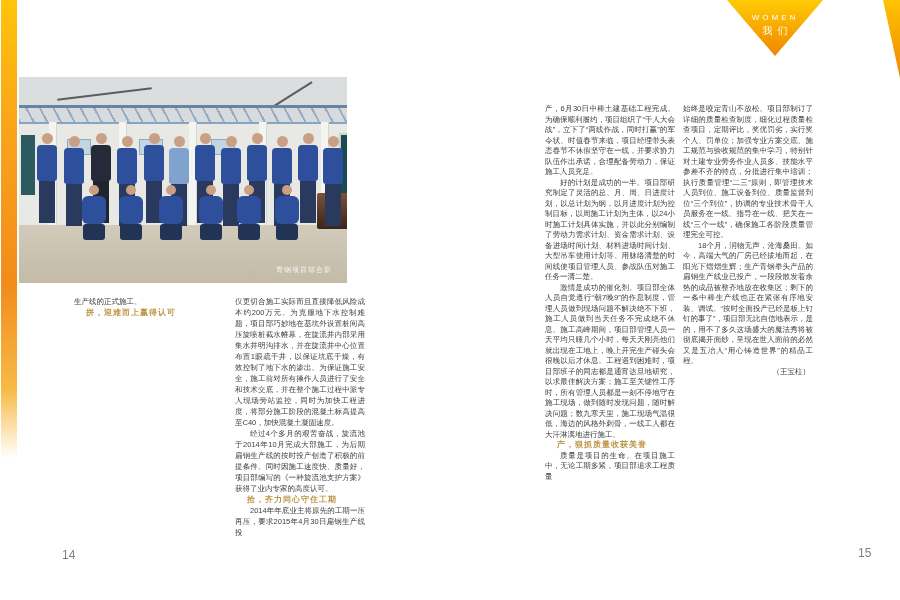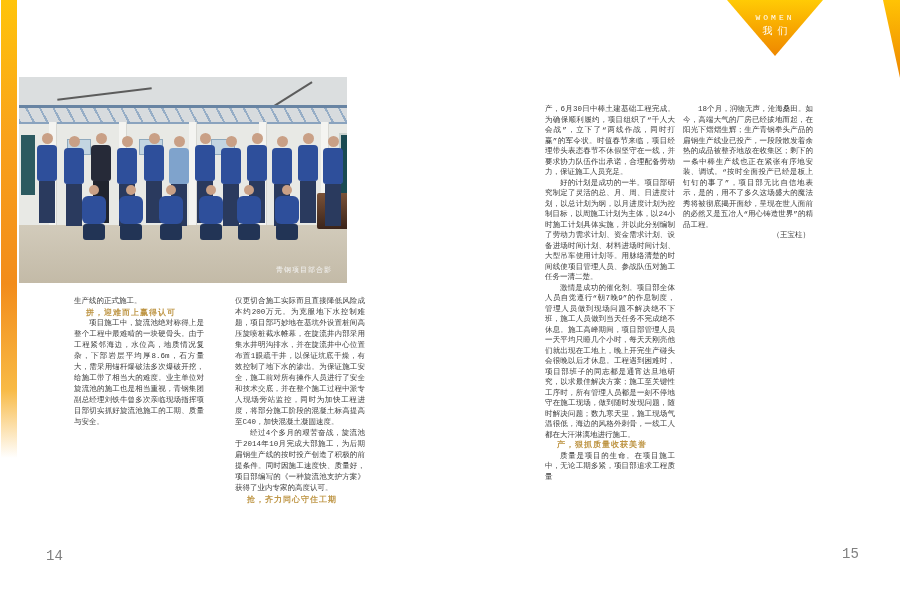--- a/index.html
+++ b/index.html
@@ -1,17 +1,17 @@
 <!DOCTYPE html>
 <html><head>
 <meta charset="utf-8">
 <style>
   html,body{margin:0;padding:0;background:#ffffff;}
   .canvas{position:relative;width:900px;height:600px;background:#ffffff;overflow:hidden;
-          font-family:Liberation Mono, monospace;color:#3c3c3c;}
+          font-family:Liberation Sans, sans-serif;color:#3c3c3c;}
 
   
   .left-bar{position:absolute;left:1px;top:0;width:16px;height:458px;
     background:linear-gradient(180deg,#FFC40A 0%,#F9A21B 30%,#F28C1B 62%,#F8BA45 85%,rgba(255,255,255,0) 100%);}
 
   
   .pennant{position:absolute;left:727px;top:0;width:96px;height:56px;
     clip-path:polygon(0 0,100% 0,50% 100%);
     background:linear-gradient(180deg,#FFCB05 0%,#F7A400 55%,#EE8700 100%);
     text-align:center;color:#ffffff;}
@@ -44,21 +44,21 @@
 
   
   .col{position:absolute;width:130px;overflow:hidden;text-align:justify;}
   .col p{margin:0;font-size:7.5px;line-height:11px;text-indent:2em;}
   .col p.noindent{text-indent:0;}
   .col p.byline{text-align:right;text-indent:0;padding-right:3px;}
   .col .subhead{margin:0;font-size:8px;line-height:11px;font-weight:bold;color:#BE9544;
                 text-indent:1.5em;letter-spacing:1px;}
   .rcol p{line-height:10.5px;}
   .rcol .subhead{line-height:10.5px;}
-  .pageno{position:absolute;font-size:14px;color:#808080;}
+  .pageno{position:absolute;font-size:12px;color:#808080;margin-left:16px;}
 </style>
 </head>
 <body>
 
 <div class="canvas">
 
   <div class="left-bar"></div>
 
   <div class="pennant">
     <div class="pennant-en">WOMEN</div>
@@ -185,36 +185,37 @@
       <div class="p-torso" style="width:24px;height:28px;background:#2E4F9B;border-radius:6px;"></div>
       <div class="p-legs" style="width:22px;height:16px;background:#223455;border-radius:3px;"></div>
         </div>
       </div>
     <div class="caption">青钢项目部合影</div>
   </div>
 
   <div class="col" style="left:74px;top:296px;height:248px;">
     <p class="noindent">生产线的正式施工。</p>
     <h4 class="subhead">拼，迎难而上赢得认可</h4>
-    <p>项目施工中，旋流池绝对称得上是整个工程中最难啃的一块硬骨头。由于工程紧邻海边，水位高，地质情况复杂，下部岩层平均厚8.6m，石方量大，需采用锚杆爆破法多次爆破开挖，给施工带了相当大的难度。业主单位对旋流池的施工也是相当重视，青钢集团副总经理刘铁牛曾多次亲临现场指挥项目部切实抓好旋流池施工的工期、质量与安全。</p>
   </div>
   <div class="col" style="left:235px;top:296px;height:248px;">
     <p class="noindent">仅更切合施工实际而且直接降低风险成本约200万元。为克服地下水控制难题，项目部巧妙地在基坑外设置桩间高压旋喷桩截水帷幕，在旋流井内部采用集水井明沟排水，并在旋流井中心位置布置1眼疏干井，以保证坑底干燥，有效控制了地下水的渗出。为保证施工安全，施工前对所有操作人员进行了安全和技术交底，并在整个施工过程中派专人现场旁站监控，同时为加快工程进度，将部分施工阶段的混凝土标高提高至C40，加快混凝土凝固速度。</p>
     <p>经过4个多月的艰苦奋战，旋流池于2014年10月完成大部施工，为后期扁钢生产线的按时投产创造了积极的前提条件。同时因施工速度快、质量好，项目部编写的《一种旋流池支护方案》获得了业内专家的高度认可。</p>
     <h4 class="subhead">抢，齐力同心守住工期</h4>
+    <p>2014年年底业主将原先的工期一压再压，要求2015年4月30日扁钢生产线投</p>
   </div>
 
   <div class="col rcol" style="left:545px;top:104px;height:424px;">
     <p class="noindent">产，6月30日中棒土建基础工程完成。为确保顺利履约，项目组织了“千人大会战”，立下了“两线作战，同时打赢”的军令状。时值春节来临，项目经理带头表态春节不休假坚守在一线，并要求协力队伍作出承诺，合理配备劳动力，保证施工人员充足。</p>
     <p>好的计划是成功的一半。项目部研究制定了灵活的总、月、周、日进度计划，以总计划为纲，以月进度计划为控制目标，以周施工计划为主体，以24小时施工计划具体实施，并以此分别编制了劳动力需求计划、资金需求计划、设备进场时间计划、材料进场时间计划、大型吊车使用计划等。用脉络清楚的时间线使项目管理人员、参战队伍对施工任务一清二楚。</p>
     <p>激情是成功的催化剂。项目部全体人员自觉遵行“朝7晚9”的作息制度，管理人员做到现场问题不解决绝不下班，施工人员做到当天任务不完成绝不休息。施工高峰期间，项目部管理人员一天平均只睡几个小时，每天天刚亮他们就出现在工地上，晚上开完生产碰头会很晚以后才休息。工程遇到困难时，项目部班子的同志都是通宵达旦地研究，以求最佳解决方案；施工至关键性工序时，所有管理人员都是一刻不停地守在施工现场，做到随时发现问题，随时解决问题；数九寒天里，施工现场气温很低，海边的风格外刺骨，一线工人都在大汗淋漓地进行施工。</p>
     <h4 class="subhead">产，狠抓质量收获美誉</h4>
     <p>质量是项目的生命。在项目施工中，无论工期多紧，项目部追求工程质量</p>
   </div>
   <div class="col rcol" style="left:683px;top:104px;height:424px;">
+    <p class="noindent">始终是咬定青山不放松。项目部制订了详细的质量检查制度，细化过程质量检查项目，定期评比，奖优罚劣，实行奖个人、罚单位；加强专业方案交底、施工规范与验收规范的集中学习，特别针对土建专业劳务作业人员多、技能水平参差不齐的特点，分批进行集中培训；执行质量管理“二三”原则，即管理技术人员到位、施工设备到位、质量监督到位“三个到位”，协调的专业技术骨干人员服务在一线、指导在一线、把关在一线“三个一线”，确保施工各阶段质量管理完全可控。</p>
     <p>18个月，润物无声，沧海桑田。如今，高端大气的厂房已经拔地而起，在阳光下熠熠生辉；生产青钢拳头产品的扁钢生产线业已投产，一段段散发着余热的成品被整齐地放在收集区；剩下的一条中棒生产线也正在紧张有序地安装、调试。“按时全面投产已经是板上钉钉的事了”，项目部无比自信地表示，是的，用不了多久这场盛大的魔法秀将被彻底揭开面纱，呈现在世人面前的必然又是五冶人“用心铸造世界”的精品工程。</p>
     <p class="byline">（王宝柱）</p>
   </div>
 
   <div class="pageno" style="left:46px;top:548px;">14</div>
   <div class="pageno" style="left:842px;top:546px;">15</div>
 
 </div>
 
 </body></html>

